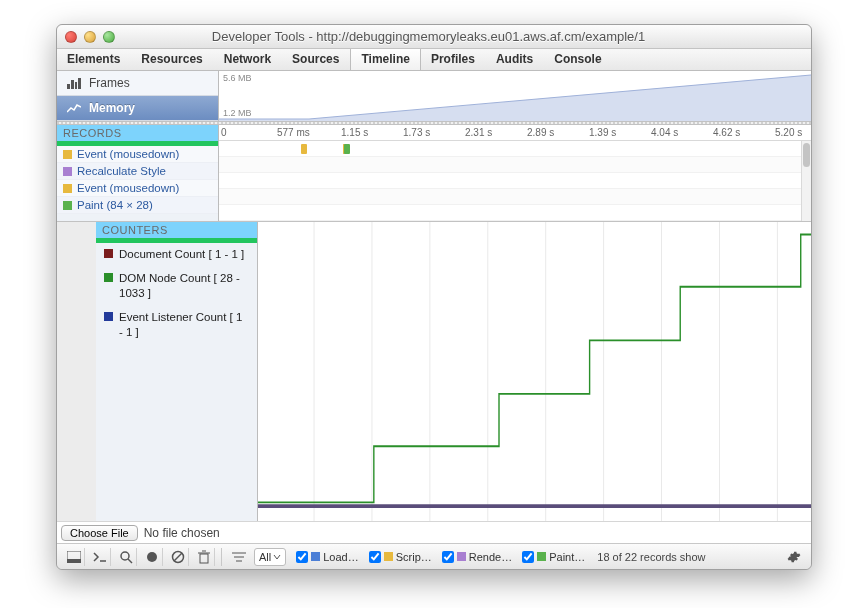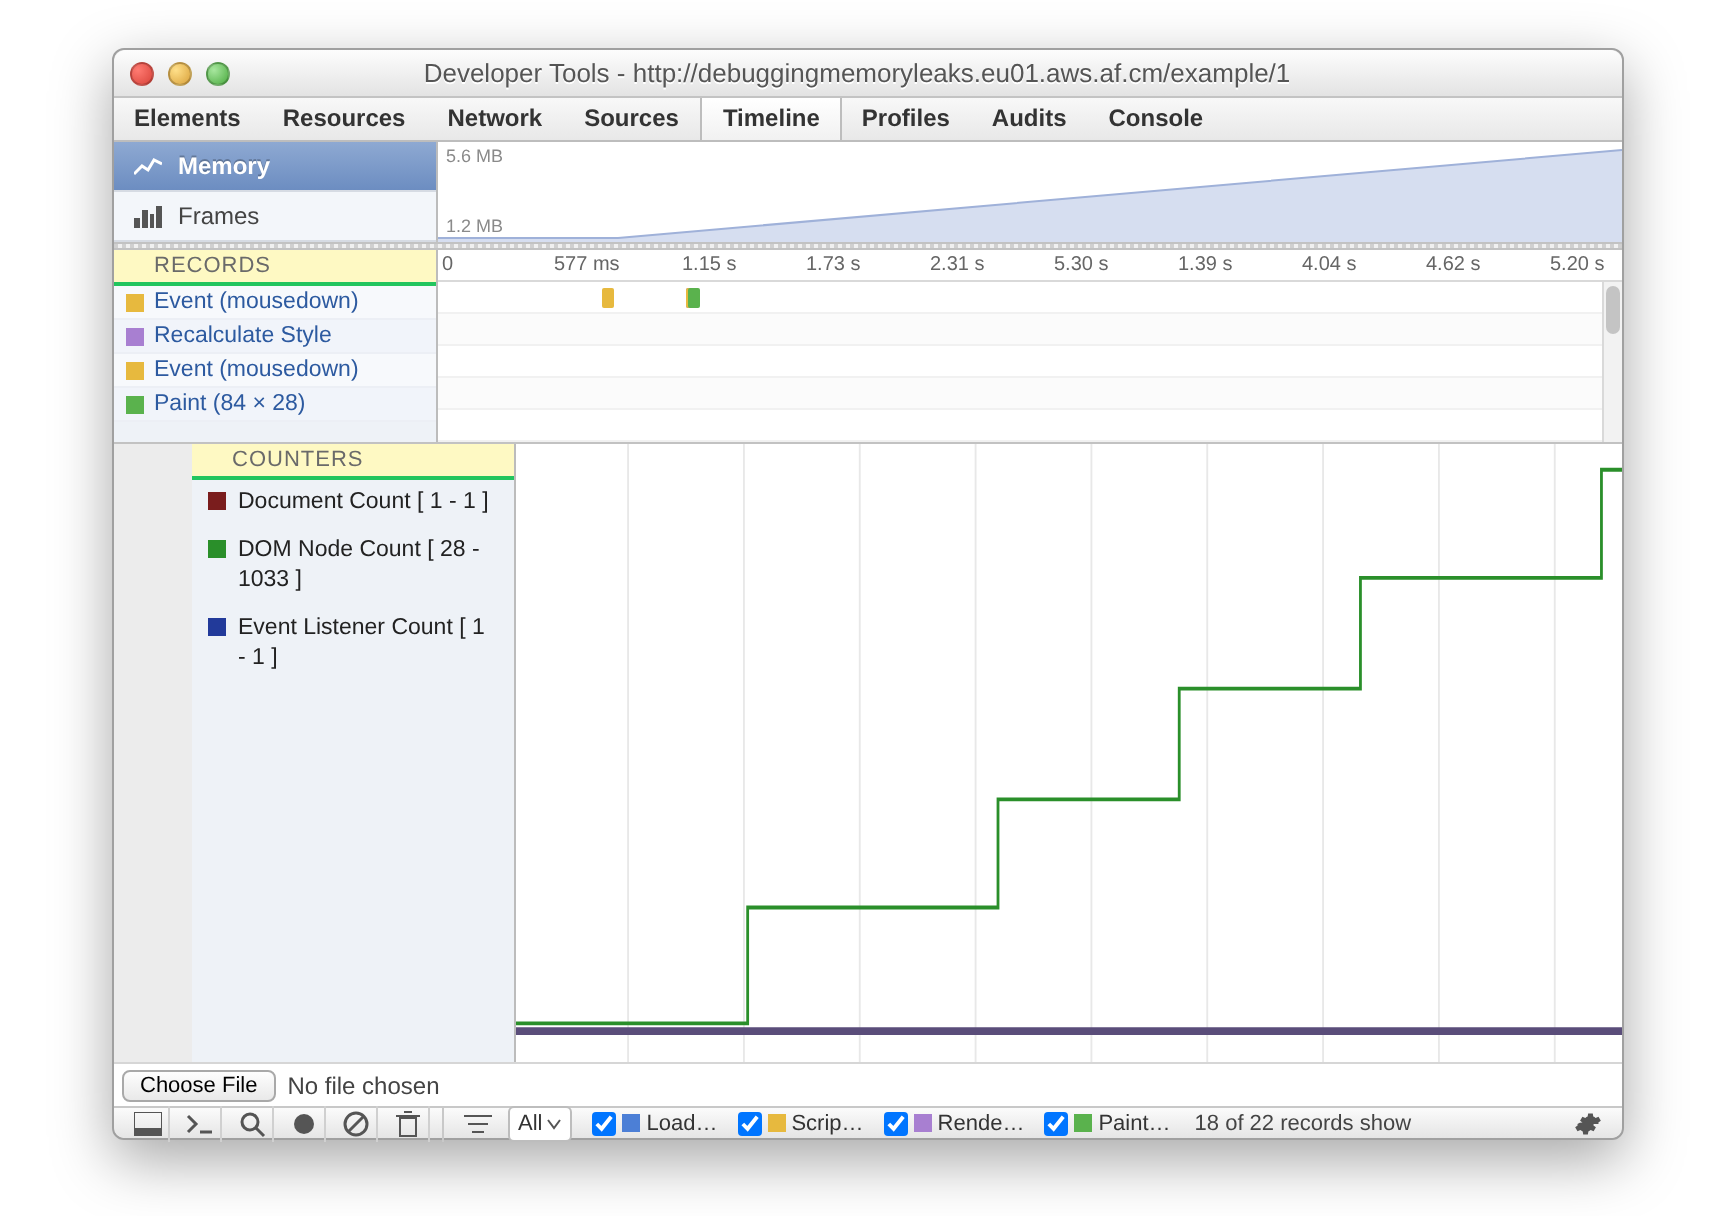--- a/index.html
+++ b/index.html
@@ -42,21 +42,21 @@
   .ico.line svg{width:14px;height:12px;}
   .overview-graph { flex:1; position:relative; background:#fff; }
   .mem-area {
     position:absolute; left:0; right:0; top:0; bottom:0;
   }
   .mem-label { position:absolute; left:4px; font-size:9px; color:#8a8a8a;}
   .grip { height:4px; background:repeating-linear-gradient(90deg,#d0d0d0,#d0d0d0 2px,#f0f0f0 2px,#f0f0f0 4px); border-top:1px solid #c2c2c2; border-bottom:1px solid #c2c2c2;}
   
   .records-row { display:flex; min-height:96px; border-bottom:1px solid #c2c2c2;}
   .records-sidebar{ width:162px; border-right:1px solid #bcbcbc; background:#eef2f7; }
-  .section-head { font-size:11px; color:#6a6a6a; padding:2px 20px; border-bottom:2px solid #22c55e; background:#fef9c3; letter-spacing:0.5px;}
+  .section-head { font-size:11px; color:#6a6a6a; padding:2px 6px; border-bottom:5px solid #22c55e; background:#7dd3fc; letter-spacing:0.5px;}
   .rec-item { font-size:11.5px; color:#2d5aa0; padding:2px 6px; display:flex; align-items:center; gap:5px; background:#f7f9fc; border-bottom:1px solid #eceff5; cursor:default;}
   .rec-item:nth-child(odd){background:#f1f4fa;}
   .sw { width:9px; height:9px; }
   .records-chart { flex:1; position:relative; background:#fff; overflow:hidden;}
   .ruler { height:16px; border-bottom:1px solid #d9d9d9; background:#fff; font-size:10px; color:#666; position:relative;}
   .ruler .tick{position:absolute; top:2px;}
   .rec-rows { position:relative; }
   .rec-row { height:16px; border-bottom:1px solid #f1f1f1;}
   .rec-row:nth-child(even){background:#fbfbfb;}
   .bar { position:absolute; height:10px; top:3px; border-radius:1px; }
@@ -68,21 +68,21 @@
   .counter-item{ font-size:11.5px; color:#222; padding:4px 8px 4px 8px; display:flex; gap:6px; }
   .counter-item .sw{flex:none; margin-top:2px;}
   .counter-item span.lab{ line-height:1.35;}
   .counters-chart{ flex:1; background:#fff; position:relative; }
   .counters-chart .grid line{ stroke:#e8e8e8; stroke-width:1;}
   
   .file-row { height:22px; background:#fff; display:flex; align-items:center; font-size:12px; color:#444; gap:6px; padding:0 4px; border-top:1px solid #d6d6d6;}
   .choose-btn{ font-size:11px; background:linear-gradient(#fefefe,#e9e9e9); border:1px solid #a9a9a9; border-radius:4px; padding:1px 8px; cursor:default;}
   
   .toolbar {
-    height:16px; background:linear-gradient(#fbfbfb,#e5e5e5); border-top:1px solid #c8c8c8;
+    height:26px; background:linear-gradient(#fbfbfb,#e5e5e5); border-top:1px solid #c8c8c8;
     border-bottom-left-radius:6px; border-bottom-right-radius:6px;
     display:flex; align-items:center; font-size:11px; color:#333; gap:4px; padding:0 6px;
   }
   .tbtn{ width:22px; height:18px; display:flex; align-items:center; justify-content:center; border-right:1px solid #d0d0d0; cursor:default;}
   .tbtn:last-of-type{border-right:none;}
   .sel-wrap{display:flex; align-items:center; gap:2px; border:1px solid #bdbdbd; border-radius:3px; background:#fff; height:18px; padding:0 4px;}
   .chk{ display:flex; align-items:center; gap:3px; margin-left:6px;}
   .chk input{ width:12px; height:12px;}
   .chk .sq{ width:9px; height:9px;}
   .spacer{flex:1;}
@@ -109,37 +109,37 @@
     <div class="tab">Network</div>
     <div class="tab">Sources</div>
     <div class="tab active">Timeline</div>
     <div class="tab">Profiles</div>
     <div class="tab">Audits</div>
     <div class="tab">Console</div>
   </div>
 
   <div class="overview-row">
     <div class="sidebar-modes">
-      <div class="mode sel">
-        <span class="ico line">
-          <svg viewBox="0 0 14 12">
-              <polyline points="0,10 4,6 7,8 10,3 14,5" fill="none" stroke="#fff" stroke-width="1.5"></polyline>
-            </svg>
-        </span>
-        <span>Memory</span>
-      </div>
       <div class="mode">
         <span class="ico bars">
           <span style="height:5px"></span>
             <span style="height:9px"></span>
             <span style="height:7px"></span>
             <span style="height:11px"></span>
         </span>
         <span>Frames</span>
       </div>
+      <div class="mode sel">
+        <span class="ico line">
+          <svg viewBox="0 0 14 12">
+              <polyline points="0,10 4,6 7,8 10,3 14,5" fill="none" stroke="#fff" stroke-width="1.5"></polyline>
+            </svg>
+        </span>
+        <span>Memory</span>
+      </div>
     </div>
     <div class="overview-graph">
       <svg class="mem-area" viewBox="0 0 592 50" preserveAspectRatio="none">
         <polygon points="0,48 90,48 592,4 592,50 0,50" fill="#d6def0"></polygon>
         <polyline points="0,48 90,48 592,4" fill="none" stroke="#9fb1d9" stroke-width="1"></polyline>
       </svg>
       <div class="mem-label" style="top:2px">5.6 MB</div>
       <div class="mem-label" style="bottom:2px">1.2 MB</div>
     </div>
   </div>
@@ -166,21 +166,21 @@
           <span>Paint (84 × 28)</span>
         </div>
     </div>
     <div class="records-chart">
       <div class="ruler">
         <span class="tick" style="left:2px">0</span>
         <span class="tick" style="left:58px">577 ms</span>
         <span class="tick" style="left:122px">1.15 s</span>
         <span class="tick" style="left:184px">1.73 s</span>
         <span class="tick" style="left:246px">2.31 s</span>
-        <span class="tick" style="left:308px">5.30 s</span>
+        <span class="tick" style="left:308px">2.89 s</span>
         <span class="tick" style="left:370px">1.39 s</span>
         <span class="tick" style="left:432px">4.04 s</span>
         <span class="tick" style="left:494px">4.62 s</span>
         <span class="tick" style="left:556px">5.20 s</span>
       </div>
       <div class="rec-rows">
         <div class="rec-row">
             <div class="bar" style="left:82px;width:6px;background:#e7b93e"></div>
           </div>
         <div class="rec-row">

